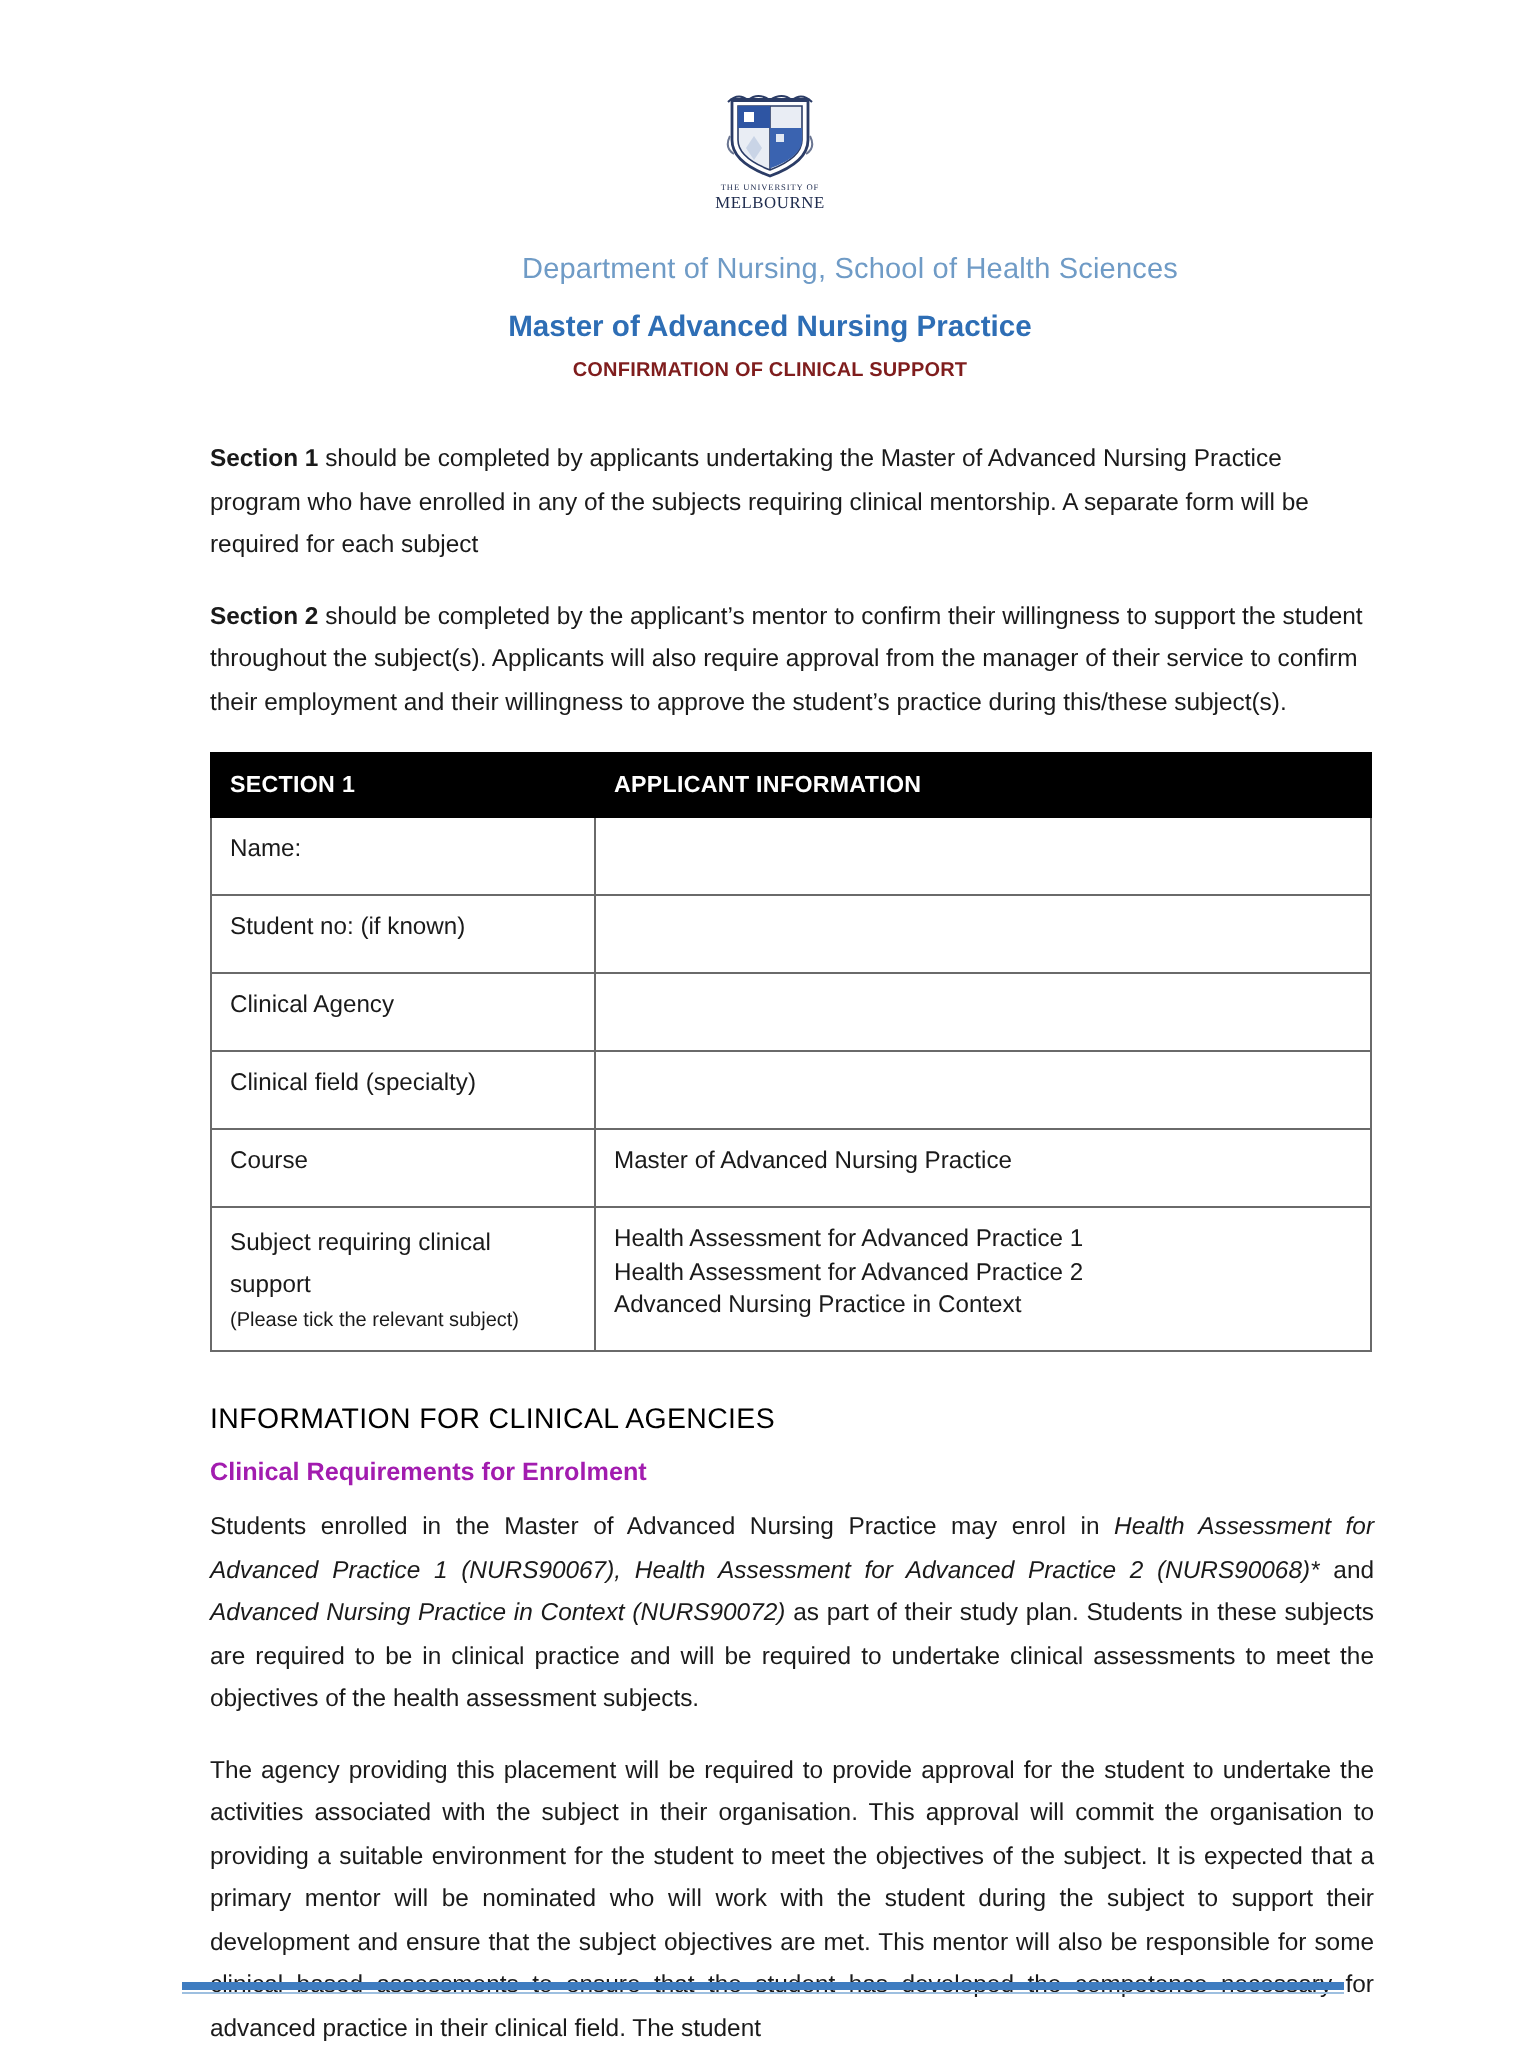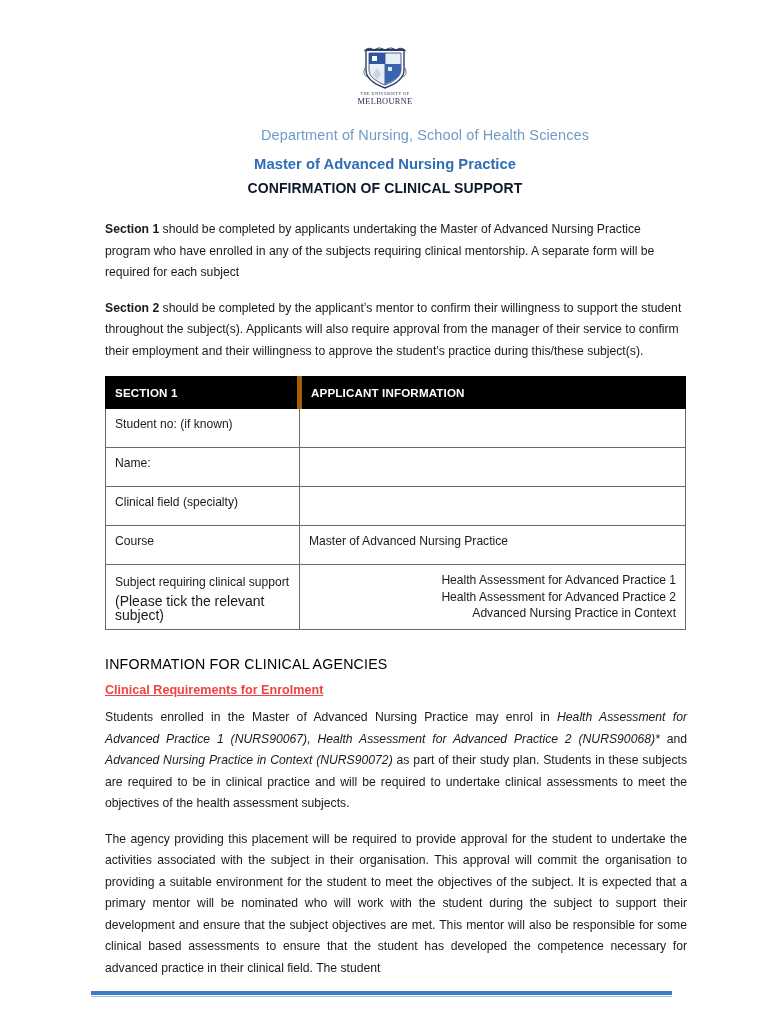--- a/index.html
+++ b/index.html
@@ -77,23 +77,23 @@
     font-size: 14.8px;
     font-weight: bold;
     color: #2e6eb5;
   }
   .hdr-sub {
     position: absolute;
     top: 148px;
     left: 0;
     width: 770px;
     text-align: center;
-    font-size: 14px;
-    font-weight: bold;
-    color: #0f172a;
+    font-size: 10px;
+    font-weight: bold;
+    color: #7f1d1d;
     letter-spacing: 0.1px;
   }
 
   
   .content {
     position: absolute;
     left: 105px;
     top: 187px;
     width: 582px;
   }
@@ -128,40 +128,39 @@
   .tbl tr.hdr th {
     background: #000000;
     color: #ffffff;
     font-weight: bold;
     font-size: 11.6px;
     letter-spacing: 0.15px;
     border: 1px solid #000000;
     padding-top: 7px;
     padding-bottom: 7px;
   }
-  .tbl tr.hdr th.c2 { border-left: 5px solid #a16207; }
+  .tbl tr.hdr th.c2 { border-left: 1px solid #a16207; }
   .col1 { width: 173px; }
   .cell-tall { height: 24px; }
   .subj-label { line-height: 21px; }
-  .subj-note { font-size: 14px; line-height: 14px; display:block; margin-top: 1px; }
-  .subj-list div { line-height: 16.5px; text-align: right; }
+  .subj-note { font-size: 10px; line-height: 14px; display:block; margin-top: 1px; }
+  .subj-list div { line-height: 16.5px; }
 
   
   .sec-heading {
     font-size: 14.2px;
     color: #000000;
     margin: 26px 0 11px 0;
     letter-spacing: 0.2px;
   }
   .sub-heading {
     font-size: 12.6px;
     font-weight: bold;
-    color: #ef4444;
+    color: #a21caf;
     margin: 0 0 10px 0;
-    text-decoration: underline;
   }
 
   
   .footer-rule {
     position: absolute;
     left: 91px;
     top: 959px;
     width: 581px;
     height: 4px;
     background: #3e7cc0;
@@ -224,25 +223,29 @@
 
     <p class="para"><b>Section 2</b><span> should be completed by the applicant’s mentor to confirm their willingness to support the student throughout the subject(s). Applicants will also require approval from the manager of their service to confirm their employment and their willingness to approve the student’s practice during this/these subject(s).</span></p>
 
     <table class="tbl">
       <tbody>
           <tr class="hdr">
         <th class="col1">SECTION 1</th>
         <th class="c2">APPLICANT INFORMATION</th>
       </tr>
       <tr>
+        <td class="col1 cell-tall">Name:</td>
+        <td></td>
+      </tr>
+      <tr>
         <td class="col1 cell-tall">Student no: (if known)</td>
         <td></td>
       </tr>
       <tr>
-        <td class="col1 cell-tall">Name:</td>
+        <td class="col1 cell-tall">Clinical Agency</td>
         <td></td>
       </tr>
       <tr>
         <td class="col1 cell-tall">Clinical field (specialty)</td>
         <td></td>
       </tr>
       <tr>
         <td class="col1 cell-tall">Course</td>
         <td>Master of Advanced Nursing Practice</td>
       </tr>

